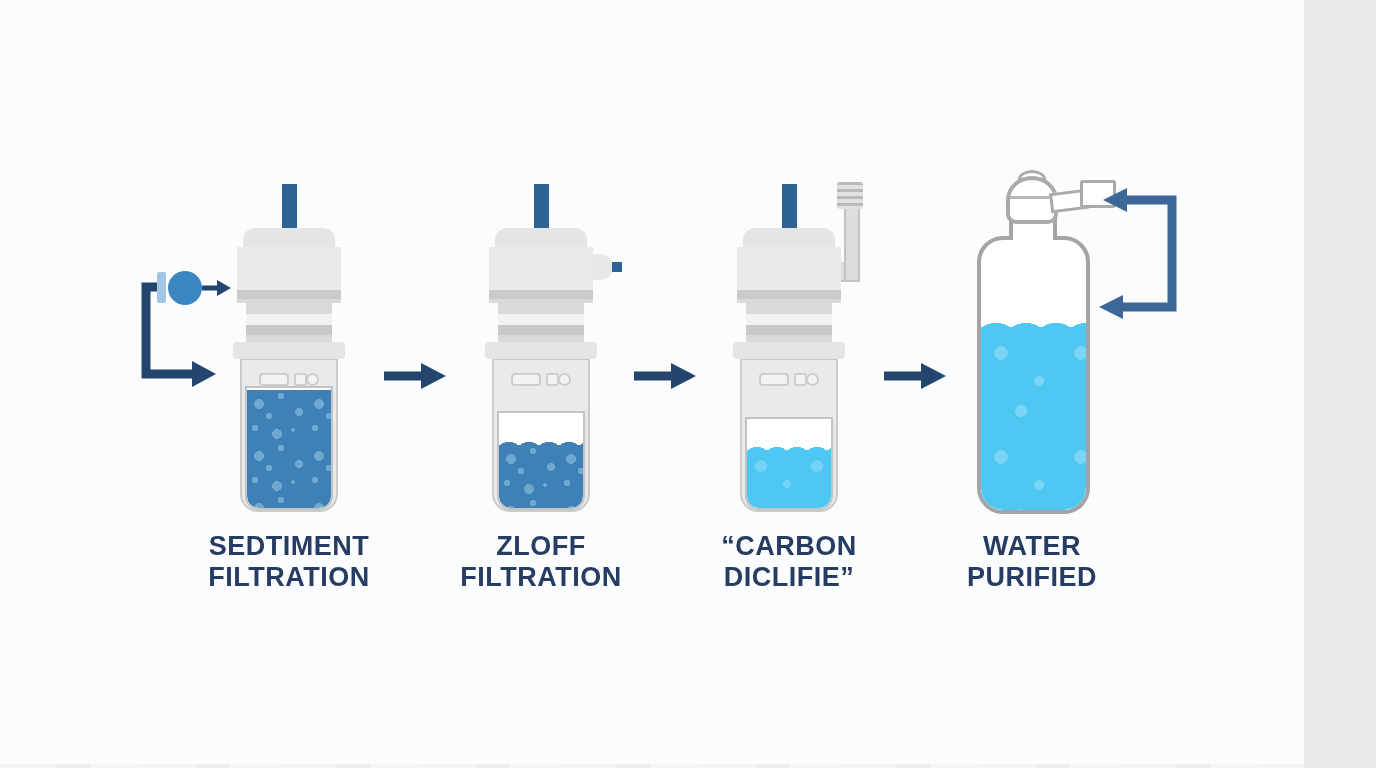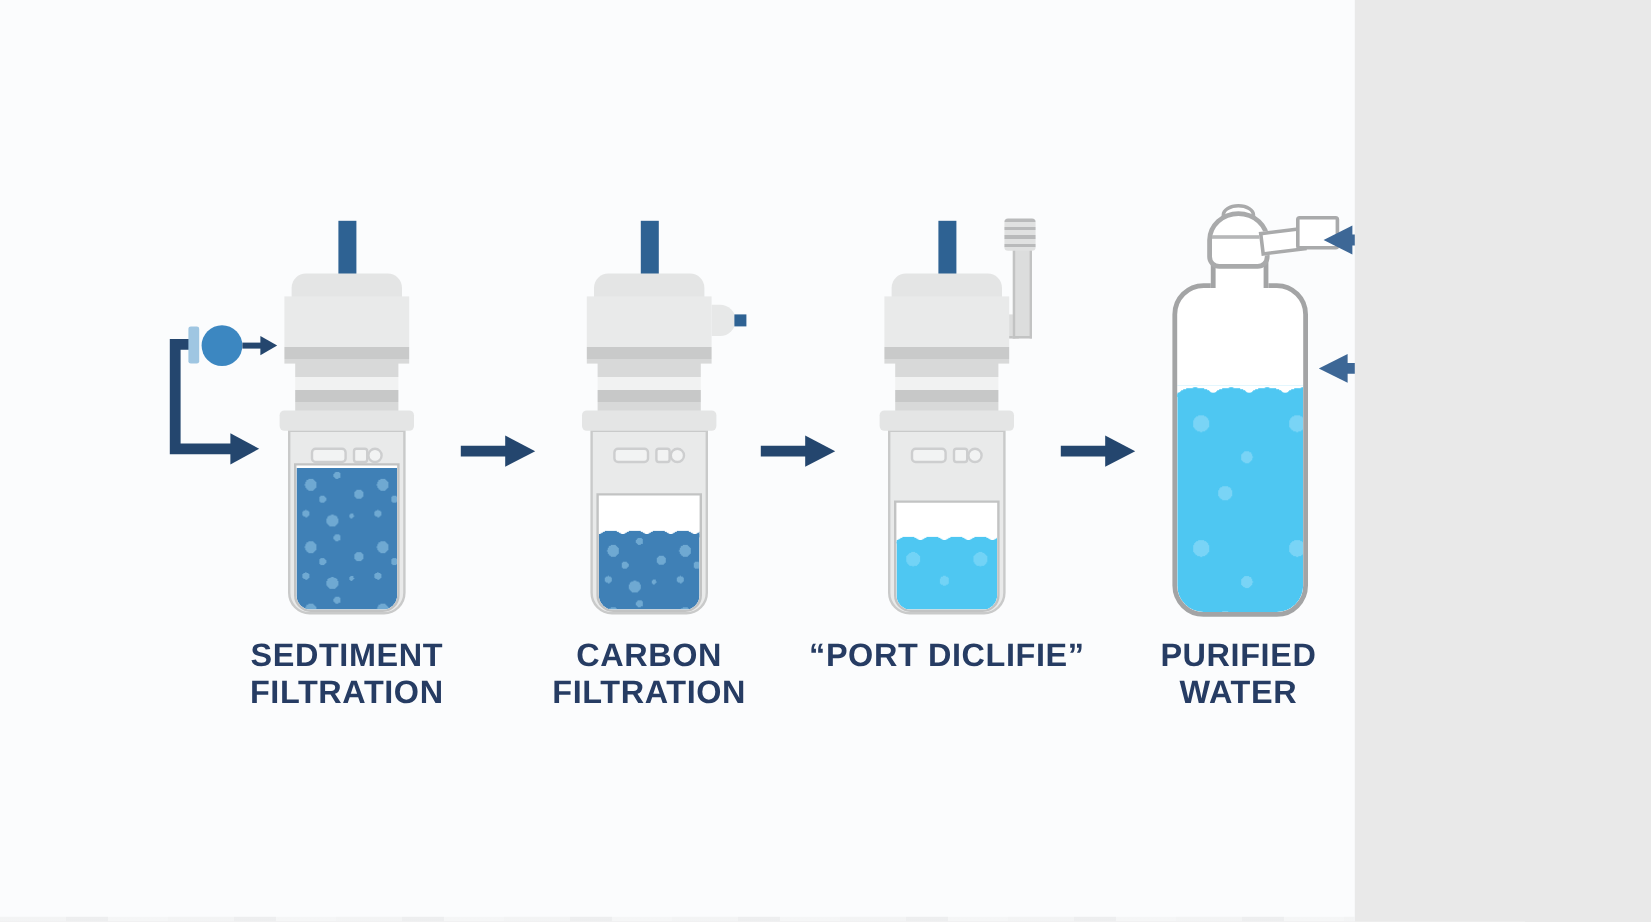--- a/index.html
+++ b/index.html
@@ -1,17 +1,17 @@
 <!DOCTYPE html>
 <html><head>
 <meta charset="utf-8">
 <style>
   html,body{margin:0;padding:0;background:#e9e9e9;}
   .canvas{
-    position:relative;width:1129px;height:768px;overflow:hidden;
+    position:relative;width:1304px;height:768px;overflow:hidden;
     background:#fbfcfd;
     font-family:"Liberation Sans", sans-serif;
   }
   
   .filter{position:absolute;top:0;width:120px;height:540px;}
   .stem{position:absolute;left:53px;top:184px;width:15px;height:52px;background:#2e6293;z-index:1;}
   .cap-top{position:absolute;left:14px;top:228px;width:92px;height:22px;background:#e4e5e5;border-radius:12px 12px 0 0;z-index:3;}
   .cap-main{position:absolute;left:8px;top:247px;width:104px;height:56px;z-index:3;
     background:linear-gradient(180deg,#e9eaea 0 76%,#c9caca 76% 93%,#d8d9d9 93%);}
   .neck{position:absolute;left:17px;top:302px;width:86px;height:41px;z-index:3;
@@ -183,25 +183,25 @@
       <polygon points="1103,200 1127,188 1127,212" fill="#3d6796"></polygon>
       <polygon points="1099,307 1123,295 1123,319" fill="#3d6796"></polygon>
     </g>
   </svg>
 
   <div class="stage-label" style="left:169px;">
     <div>SEDTIMENT</div>
     <div>FILTRATION</div>
   </div>
   <div class="stage-label" style="left:421px;">
-    <div>CARBON</div>
+    <div>ZLOFF</div>
     <div>FILTRATION</div>
   </div>
   <div class="stage-label" style="left:669px;">
-    <div>“PORT DICLIFIE”</div>
+    <div>“CARBON DICLIFIE”</div>
   </div>
   <div class="stage-label" style="left:912px;">
+    <div>WATER</div>
     <div>PURIFIED</div>
-    <div>WATER</div>
   </div>
 
   <div class="artifact"></div>
 </div>
 
 </body></html>

